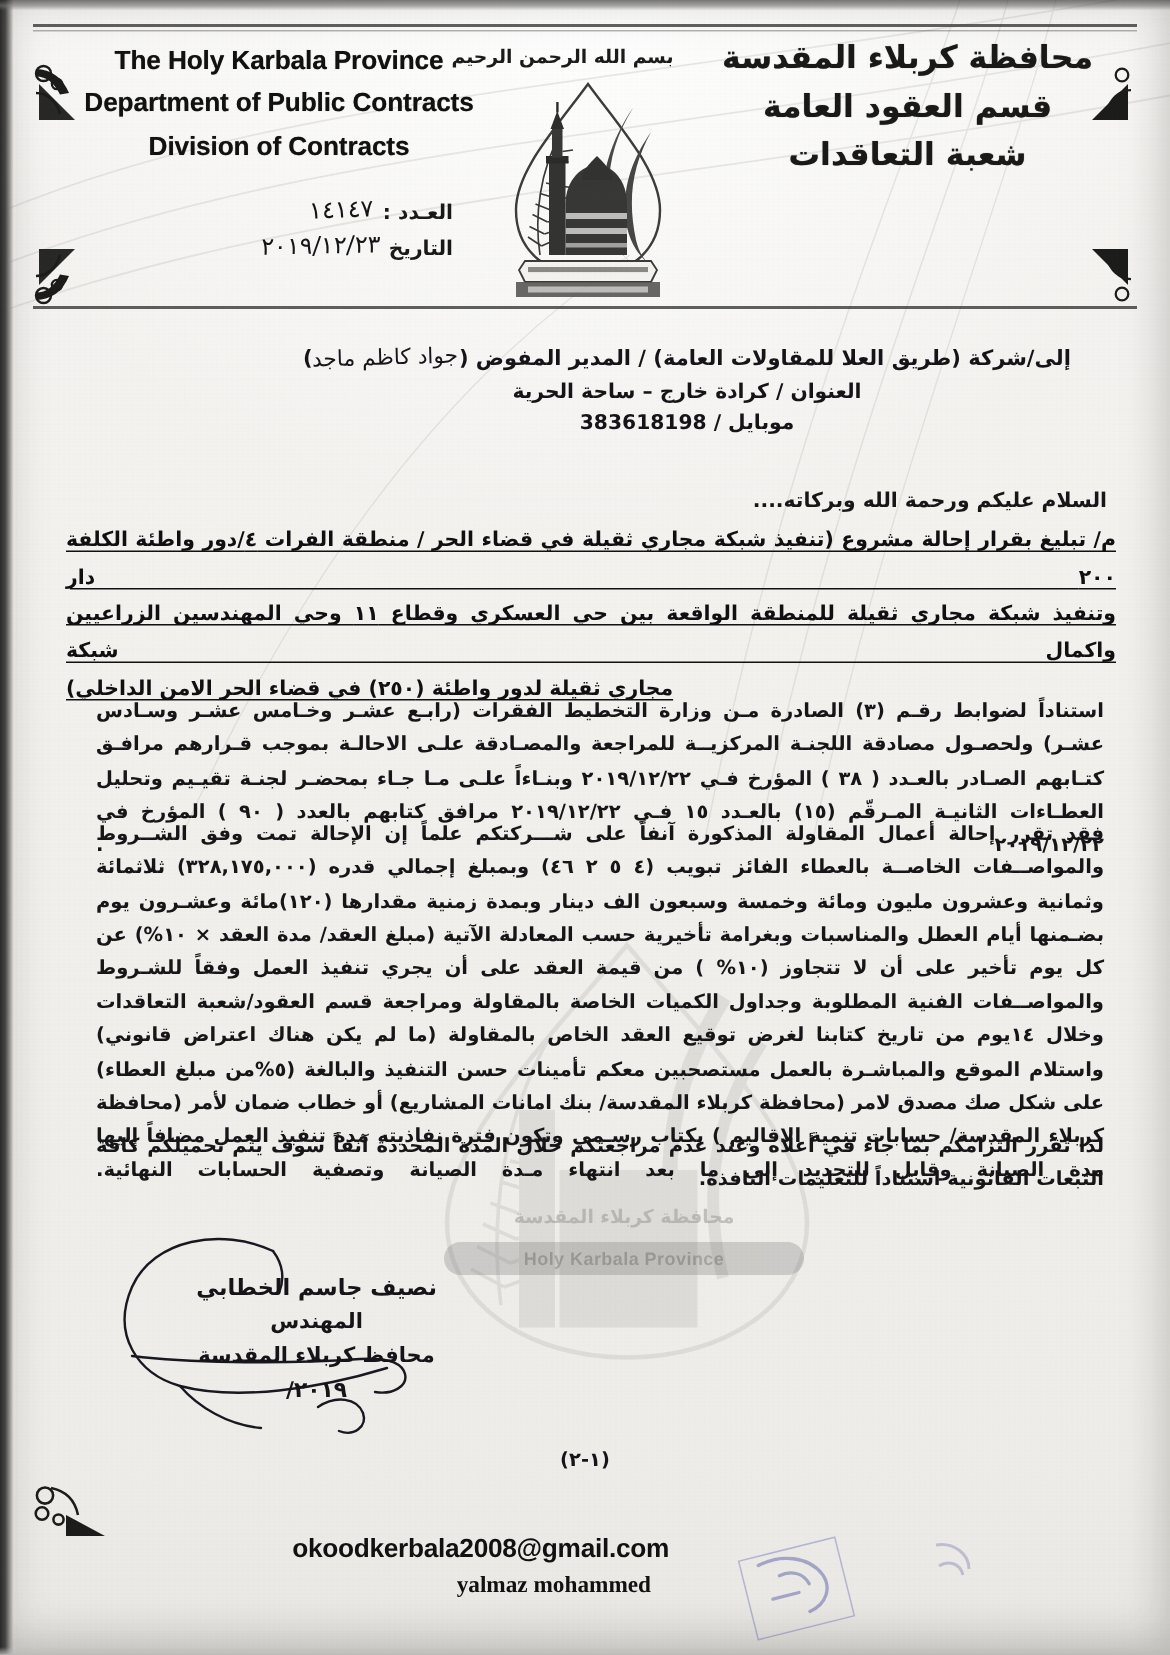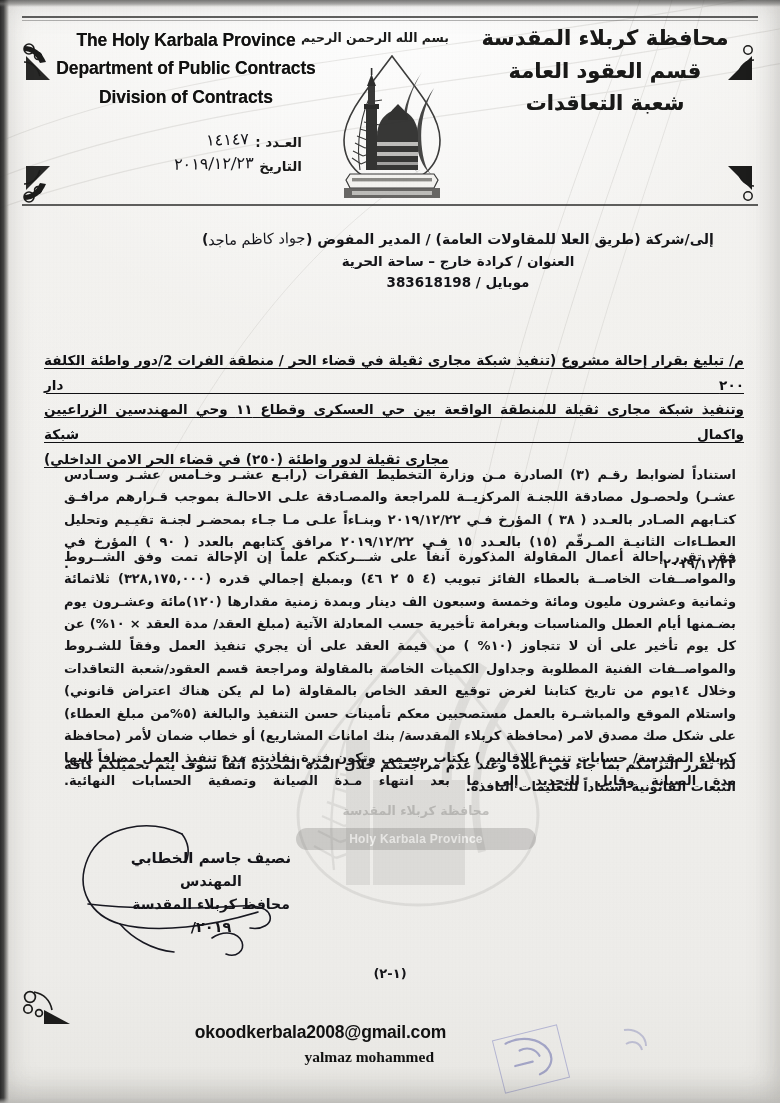--- a/index.html
+++ b/index.html
@@ -67,21 +67,21 @@
   .emblem{position:absolute;left:330px;top:52px;width:124px;height:148px;}
   .emblem svg{width:100%;height:100%;display:block;opacity:.93;}
 
   
   .watermark{position:absolute;left:268px;top:620px;width:300px;height:300px;
     opacity:.13;pointer-events:none;}
   .watermark svg{width:100%;height:100%;}
   .wm-band{position:absolute;left:296px;top:828px;width:240px;height:22px;
     background:#7d7c79;opacity:.30;border-radius:11px;
     display:flex;align-items:center;justify-content:center;
-    font-family:"Liberation Sans",sans-serif;font-weight:700;font-size:12px;color:#ffffff;
+    font-family:"Liberation Sans",sans-serif;font-weight:700;font-size:12px;color:#000000;
     letter-spacing:.3px;pointer-events:none;}
   .wm-ar{position:absolute;left:300px;top:803px;width:232px;text-align:center;
     font-size:12.5px;font-weight:700;color:#9b9a97;opacity:.55;pointer-events:none;direction:rtl;}
 
   
   .body-wrap{position:absolute;left:0;top:0;width:780px;height:1103px;}
   .to-block{position:absolute;right:42px;top:228px;width:560px;direction:rtl;color:#16161a;}
   .to-line{font-size:14px;font-weight:700;line-height:1.55;text-align:center;}
   .to-line .handw{font-family:"DejaVu Sans",sans-serif;font-weight:400;font-size:14.5px;
     display:inline-block;transform:rotate(-1.6deg);color:#16161c;letter-spacing:.4px;}
@@ -297,23 +297,24 @@
       <div class="to-addr">
         <span>العنوان /</span>
         <span class="handw">كرادة خارج – ساحة الحرية</span>
       </div>
       <div class="to-mob">
         <span>موبايل /</span>
         <span>383618198</span>
       </div>
     </div>
 
+    <div class="salam">السلام عليكم ورحمة الله وبركاته....</div>
 
     <div class="subject">
-      <div class="sl j">م/ تبليغ بقرار إحالة مشروع (تنفيذ شبكة مجاري ثقيلة في قضاء الحر / منطقة الفرات 2/دور واطئة الكلفة ٢٠٠ دار</div>
+      <div class="sl j">م/ تبليغ بقرار إحالة مشروع (تنفيذ شبكة مجاري ثقيلة في قضاء الحر / منطقة الفرات ٤/دور واطئة الكلفة ٢٠٠ دار</div>
       <div class="sl j">وتنفيذ شبكة مجاري ثقيلة للمنطقة الواقعة بين حي العسكري وقطاع ١١ وحي المهندسين الزراعيين واكمال شبكة</div>
       <div class="sl c">مجاري ثقيلة لدور واطئة (٢٥٠) في قضاء الحر الامن الداخلي)</div>
     </div>
 
     <div class="para p1">استناداً لضوابط رقـم (٣) الصادرة مـن وزارة التخطيط الفقرات (رابـع عشـر وخـامس عشـر وسـادس عشـر) ولحصـول مصادقة اللجنـة المركزيــة للمراجعة والمصـادقة علـى الاحالـة بموجب قـرارهم مرافـق كتـابهم الصـادر بالعـدد ( ٣٨ ) المؤرخ فـي ٢٠١٩/١٢/٢٢ وبنـاءاً علـى مـا جـاء بمحضـر لجنـة تقيـيم وتحليل العطـاءات الثانيـة المـرقّم (١٥) بالعـدد ١٥ فـي ٢٠١٩/١٢/٢٢ مرافق كتابهم بالعدد ( ٩٠ ) المؤرخ في ٢٠١٩/١٢/٢٢ .</div>
     <div class="para p2">فقد تقرر إحالة أعمال المقاولة المذكورة آنفاً على شـــركتكم علماً إن الإحالة تمت وفق الشــروط والمواصــفات الخاصــة بالعطاء الفائز تبويب (٤   ٥   ٢   ٤٦) وبمبلغ إجمالي قدره (٣٢٨,١٧٥,٠٠٠) ثلاثمائة وثمانية وعشرون مليون ومائة وخمسة وسبعون الف دينار وبمدة زمنية مقدارها (١٢٠)مائة وعشـرون يوم بضـمنها أيام العطل والمناسبات وبغرامة تأخيرية حسب المعادلة الآتية (مبلغ العقد/ مدة العقد × ١٠%) عن كل يوم تأخير على أن لا تتجاوز (١٠% ) من قيمة العقد على أن يجري تنفيذ العمل وفقاً للشـروط والمواصــفات الفنية المطلوبة وجداول الكميات الخاصة بالمقاولة ومراجعة قسم العقود/شعبة التعاقدات وخلال ١٤يوم من تاريخ كتابنا لغرض توقيع العقد الخاص بالمقاولة (ما لم يكن هناك اعتراض قانوني) واستلام الموقع والمباشـرة بالعمل مستصحبين معكم تأمينات حسن التنفيذ والبالغة (٥%من مبلغ العطاء) على شكل صك مصدق لامر (محافظة كربلاء المقدسة/ بنك امانات المشاريع)  أو خطاب ضمان لأمر (محافظة كربلاء المقدسة/ حسابات تنمية الاقاليم ) بكتاب رسـمي وتكون فترة نفاذيته مدة تنفيذ العمل مضافاً إليها مدة الصيانة وقابل للتجديد إلى ما بعد انتهاء مـدة الصيانة وتصفية الحسابات النهائية.</div>
     <div class="para p3">لذا تقرر التزامكم بما جاء في أعلاه وعند عدم مراجعتكم خلال المدة المحددة آنفاً سوف يتم تحميلكم كافة التبعات القانونية استناداً للتعليمات النافذة.</div>
 
     <div class="sig-scribble">
       <svg viewBox="0 0 252 158">

